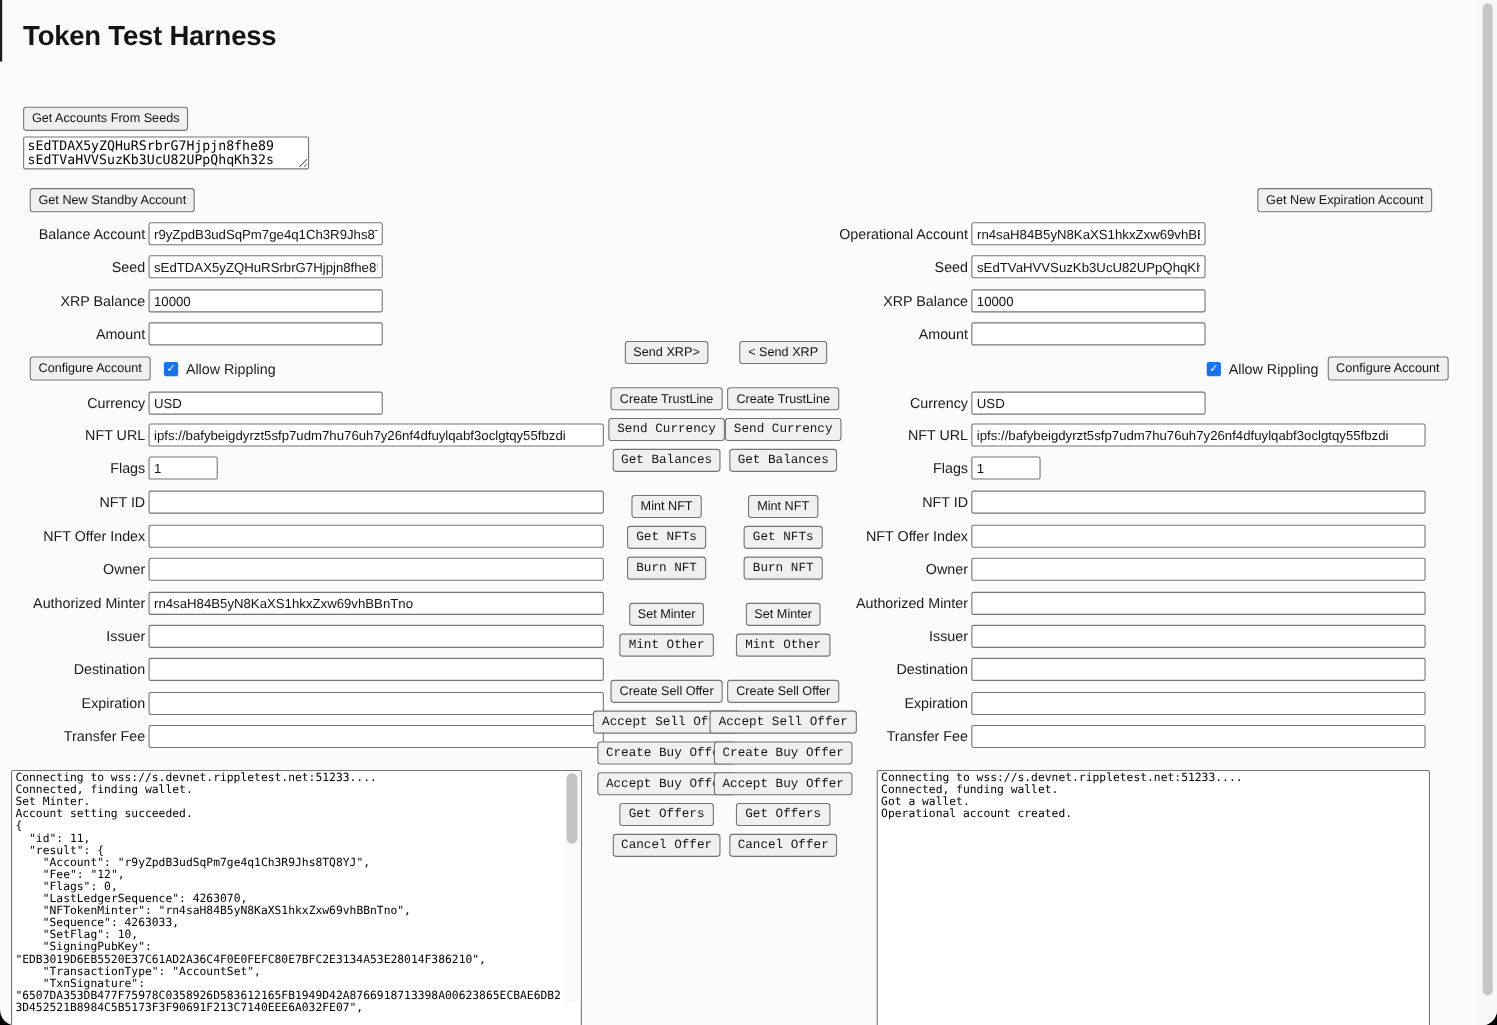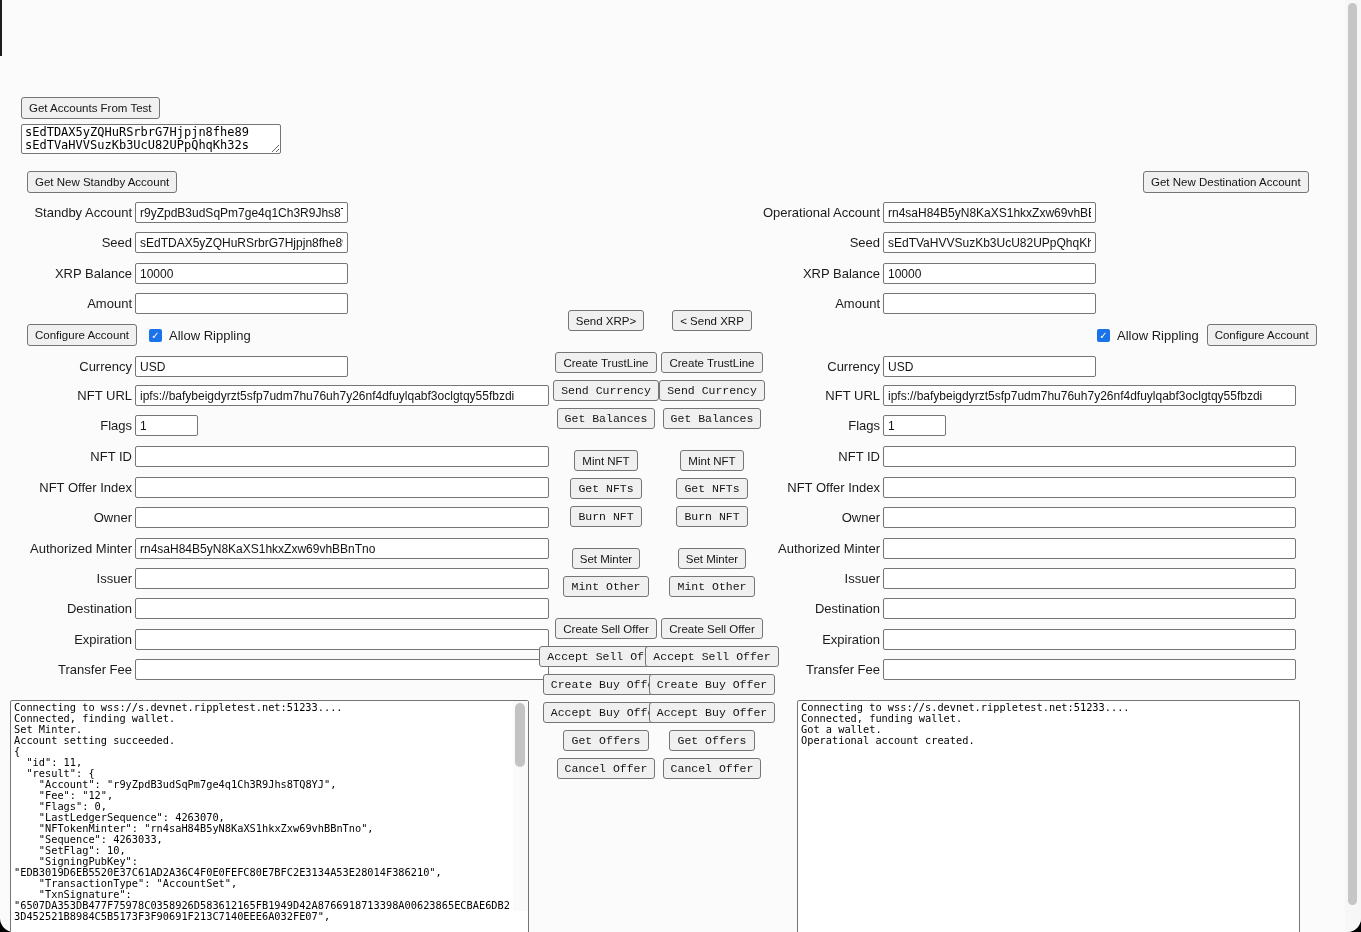--- a/index.html
+++ b/index.html
@@ -64,31 +64,32 @@
   .page-sb { position:absolute; right:0; top:0; width:16px; height:932px; background:#f7f7f7; }
   .page-sb-thumb { position:absolute; left:3px; top:3px; width:9px; height:902px;
                    border-radius:5px; background:#c6c6c6; }
 </style>
 </head>
 <body>
 
 <div class="page">
   <div class="edge-line"></div>
 
-
-
-  <button class="btn" style="left:21px;top:97px;">Get Accounts From Test</button>
+  <h1 class="title">Token Test Harness</h1>
+
+
+  <button class="btn" style="left:21px;top:97px;">Get Accounts From Seeds</button>
   <textarea class="seeds" spellcheck="false" style="">sEdTDAX5yZQHuRSrbrG7Hjpjn8fhe89
 sEdTVaHVVSuzKb3UcU82UPpQhqKh32s</textarea>
 
   <button class="btn" style="left:27px;top:171px;">Get New Standby Account</button>
-  <button class="btn" style="left:1143px;top:171px;">Get New Destination Account</button>
+  <button class="btn" style="left:1143px;top:171px;">Get New Expiration Account</button>
 
   <div class="row left" style="top:202px">
-    <span class="lbl">Standby Account</span>
+    <span class="lbl">Balance Account</span>
     <input class="in md" value="r9yZpdB3udSqPm7ge4q1Ch3R9Jhs8TQ8YJ" style="">
   </div>
   <div class="row left" style="top:232px">
     <span class="lbl">Seed</span>
     <input class="in md" value="sEdTDAX5yZQHuRSrbrG7Hjpjn8fhe89" style="">
   </div>
   <div class="row left" style="top:263px">
     <span class="lbl">XRP Balance</span>
     <input class="in md" value="10000" style="">
   </div>

